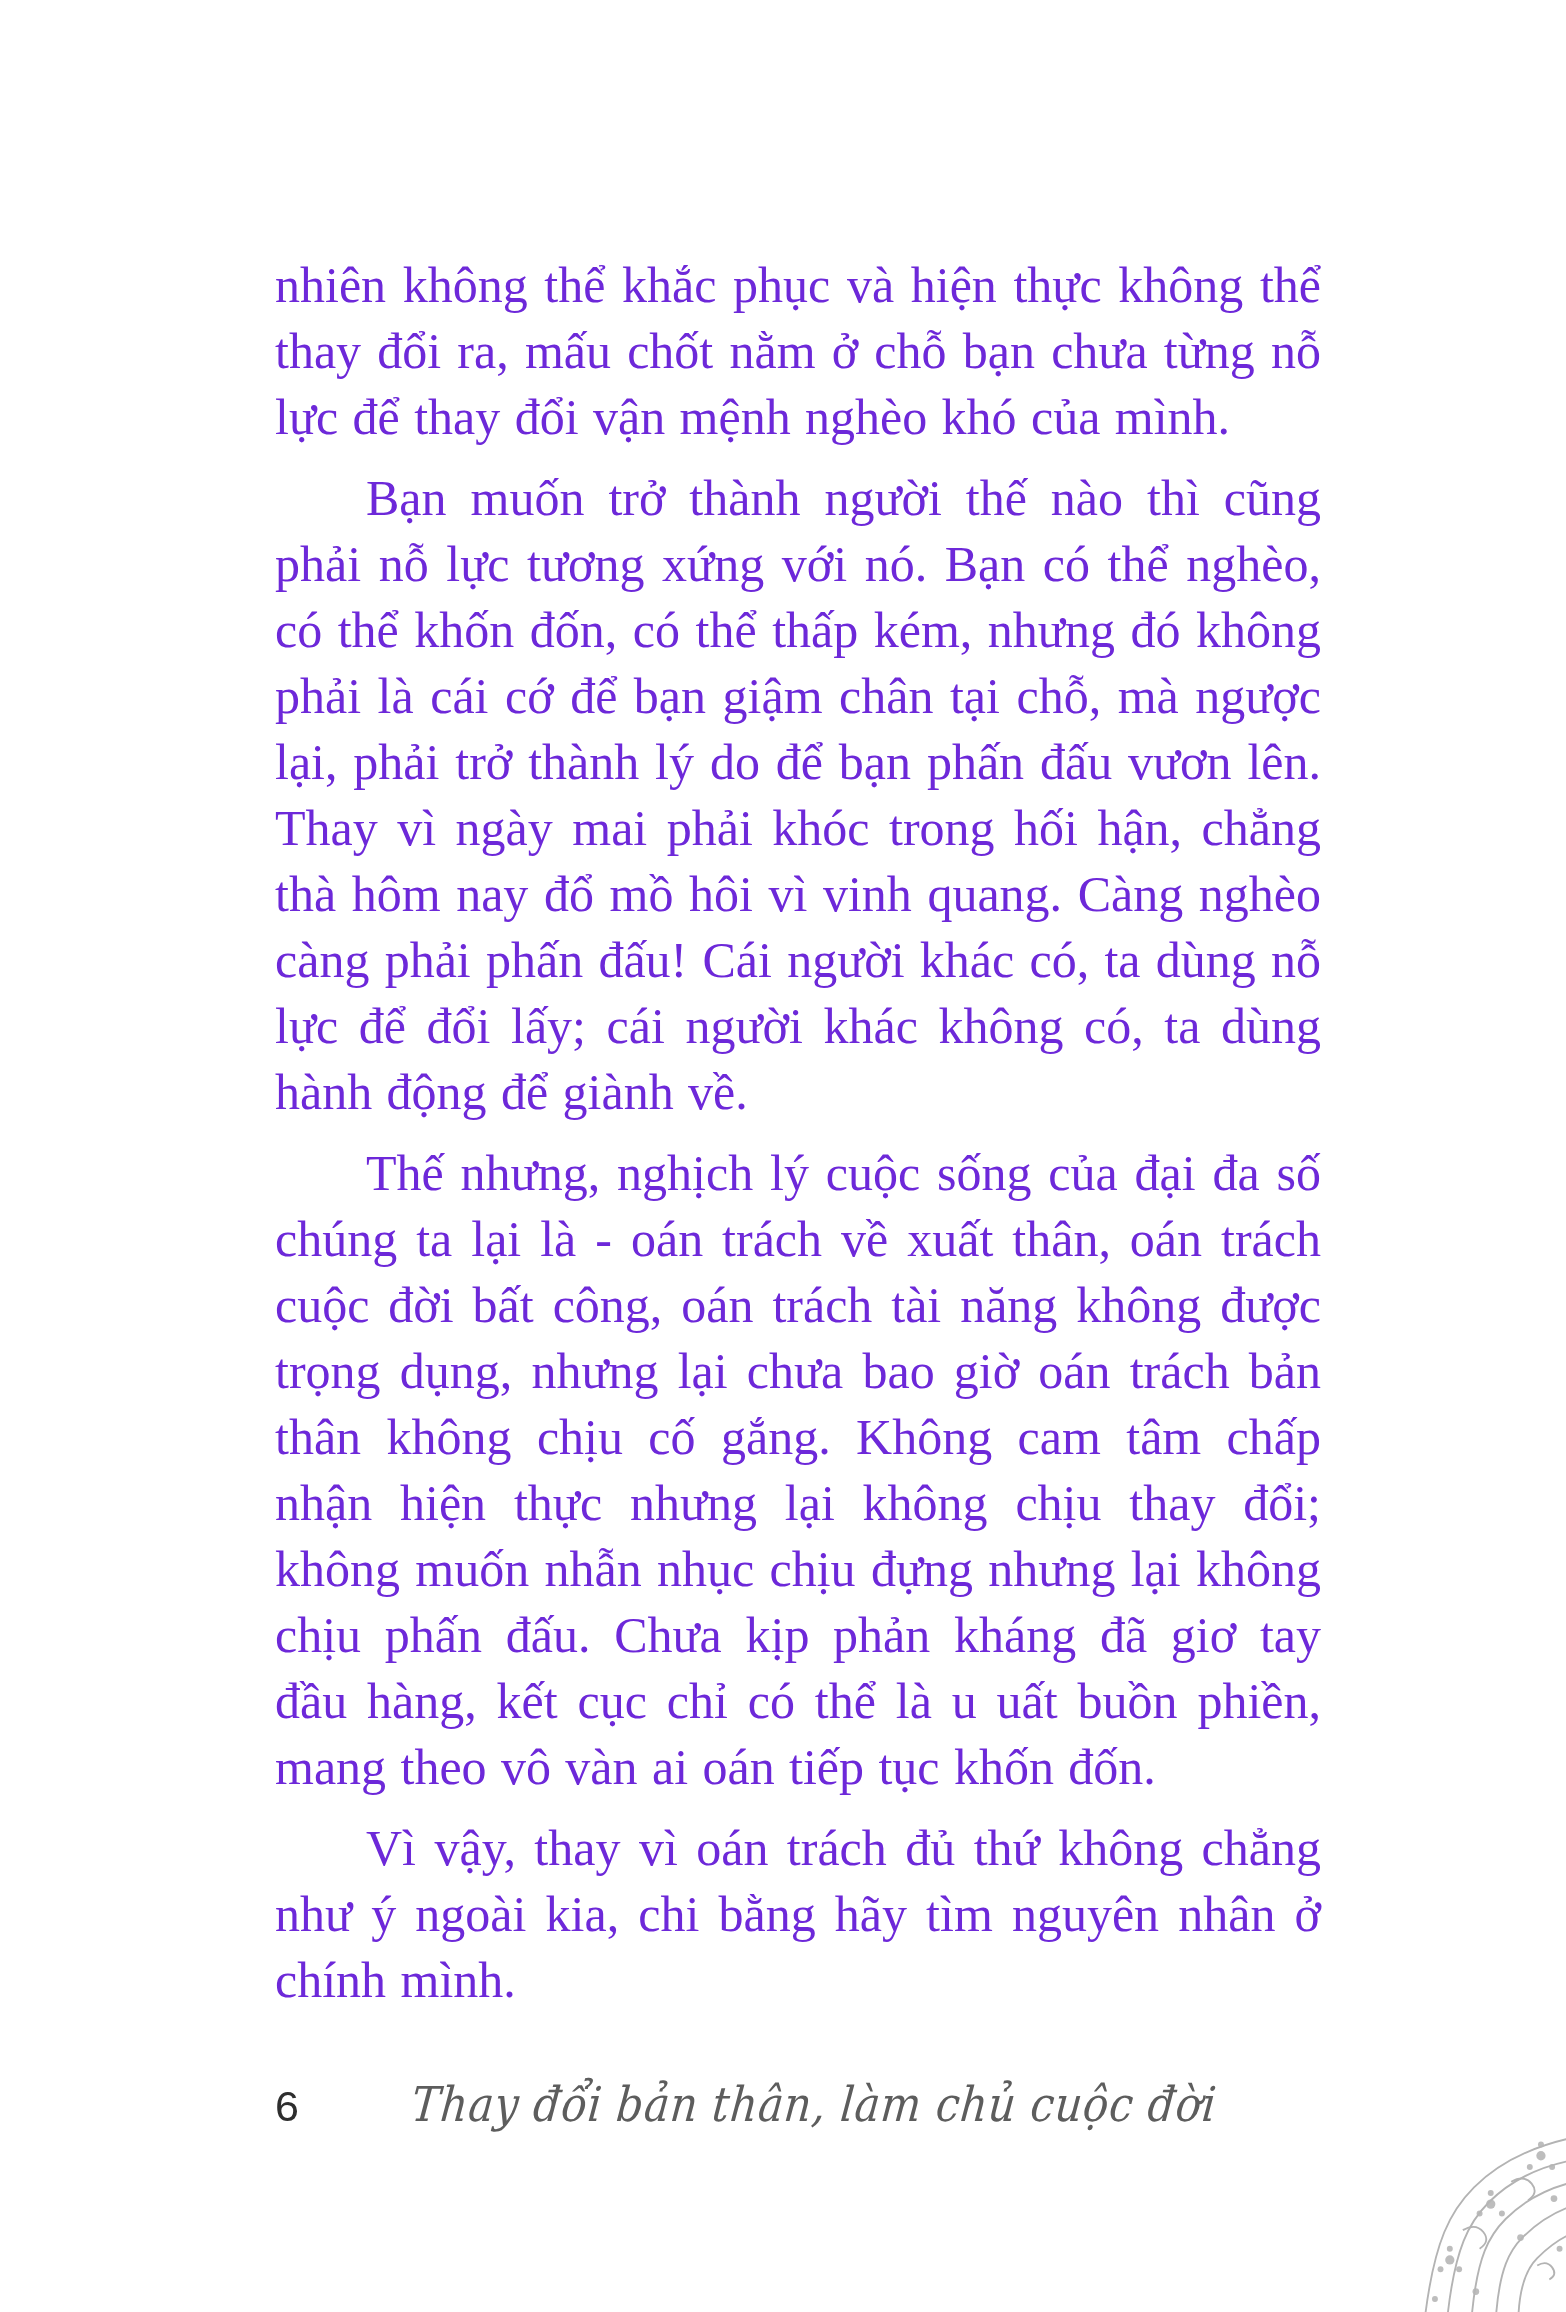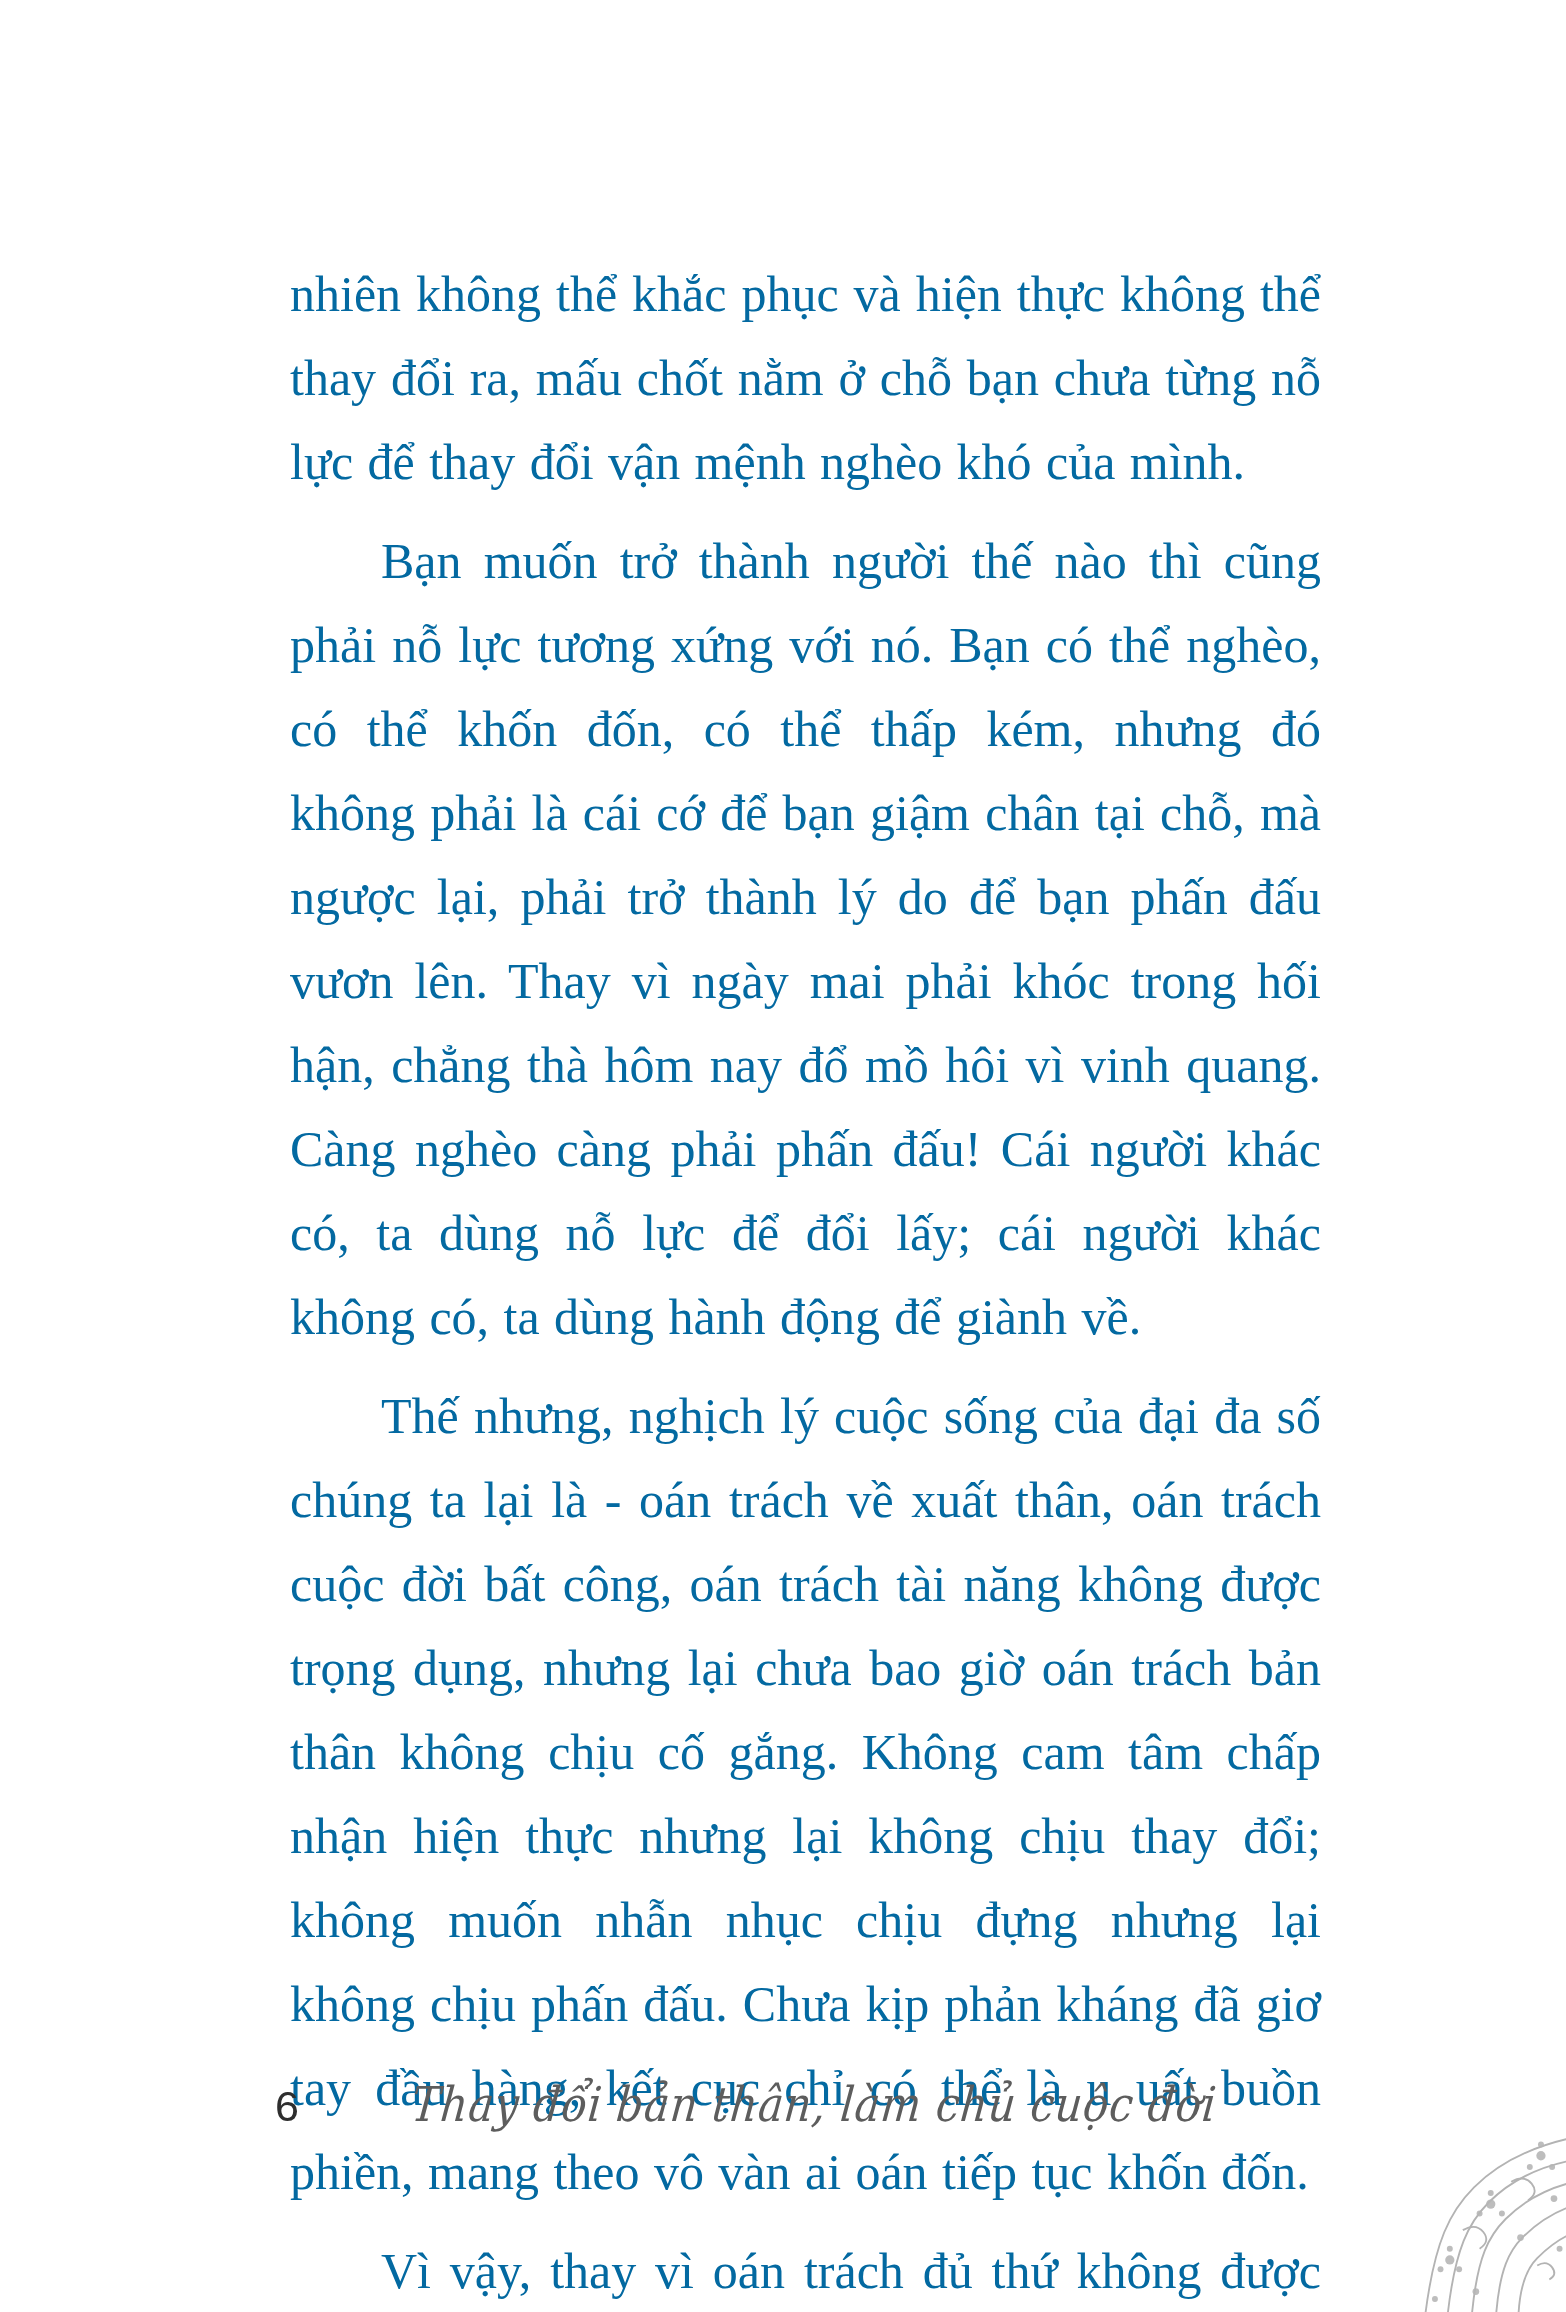--- a/index.html
+++ b/index.html
@@ -16,25 +16,25 @@
       inset: 0;
       background: #ffffff;
     }
     .text-block {
       position: absolute;
       left: 275px;
       top: 252px;
       width: 1046px;
     }
     .text-block p {
-      margin: 0 0 15px 15px;
+      margin: 0 0 15px 0;
       font-family: "Liberation Serif", serif;
       font-size: 50px;
-      line-height: 84px;
-      color: #0369a1;
+      line-height: 66px;
+      color: #6d28d9;
       text-align: justify;
       word-spacing: 1.9px;
     }
     .text-block p.indent { text-indent: 91px; }
     .footer {
       position: absolute;
       left: 275px;
       top: 2076px;
       width: 835px;
       display: flex;
@@ -68,21 +68,21 @@
   </style>
 </head>
 <body>
 
 <div class="page">
 
   <div class="text-block">
     <p>nhiên không thể khắc phục và hiện thực không thể thay đổi ra, mấu chốt nằm ở chỗ bạn chưa từng nỗ lực để thay đổi vận mệnh nghèo khó của mình.</p>
     <p class="indent">Bạn muốn trở thành người thế nào thì cũng phải nỗ lực tương xứng với nó. Bạn có thể nghèo, có thể khốn đốn, có thể thấp kém, nhưng đó không phải là cái cớ để bạn giậm chân tại chỗ, mà ngược lại, phải trở thành lý do để bạn phấn đấu vươn lên. Thay vì ngày mai phải khóc trong hối hận, chẳng thà hôm nay đổ mồ hôi vì vinh quang. Càng nghèo càng phải phấn đấu! Cái người khác có, ta dùng nỗ lực để đổi lấy; cái người khác không có, ta dùng hành động để giành về.</p>
     <p class="indent">Thế nhưng, nghịch lý cuộc sống của đại đa số chúng ta lại là - oán trách về xuất thân, oán trách cuộc đời bất công, oán trách tài năng không được trọng dụng, nhưng lại chưa bao giờ oán trách bản thân không chịu cố gắng. Không cam tâm chấp nhận hiện thực nhưng lại không chịu thay đổi; không muốn nhẫn nhục chịu đựng nhưng lại không chịu phấn đấu. Chưa kịp phản kháng đã giơ tay đầu hàng, kết cục chỉ có thể là u uất buồn phiền, mang theo vô vàn ai oán tiếp tục khốn đốn.</p>
-    <p class="indent">Vì vậy, thay vì oán trách đủ thứ không được như ý ngoài kia, chi bằng hãy tìm nguyên nhân ở chính mình.</p>
+    <p class="indent">Vì vậy, thay vì oán trách đủ thứ không chẳng như ý ngoài kia, chi bằng hãy tìm nguyên nhân ở chính mình.</p>
   </div>
 
   <div class="footer">
     <span class="page-number">6</span>
     <span class="running-title">Thay đổi bản thân, làm chủ cuộc đời</span>
   </div>
 
   <svg class="corner-ornament" viewBox="0 0 200 200" xmlns="http://www.w3.org/2000/svg" aria-hidden="true">
     <g fill="none" stroke="#ababab" stroke-width="2" opacity="0.9">
       <path d="M200,14 C158,24 126,40 100,66 C74,92 58,124 48,200"></path>

